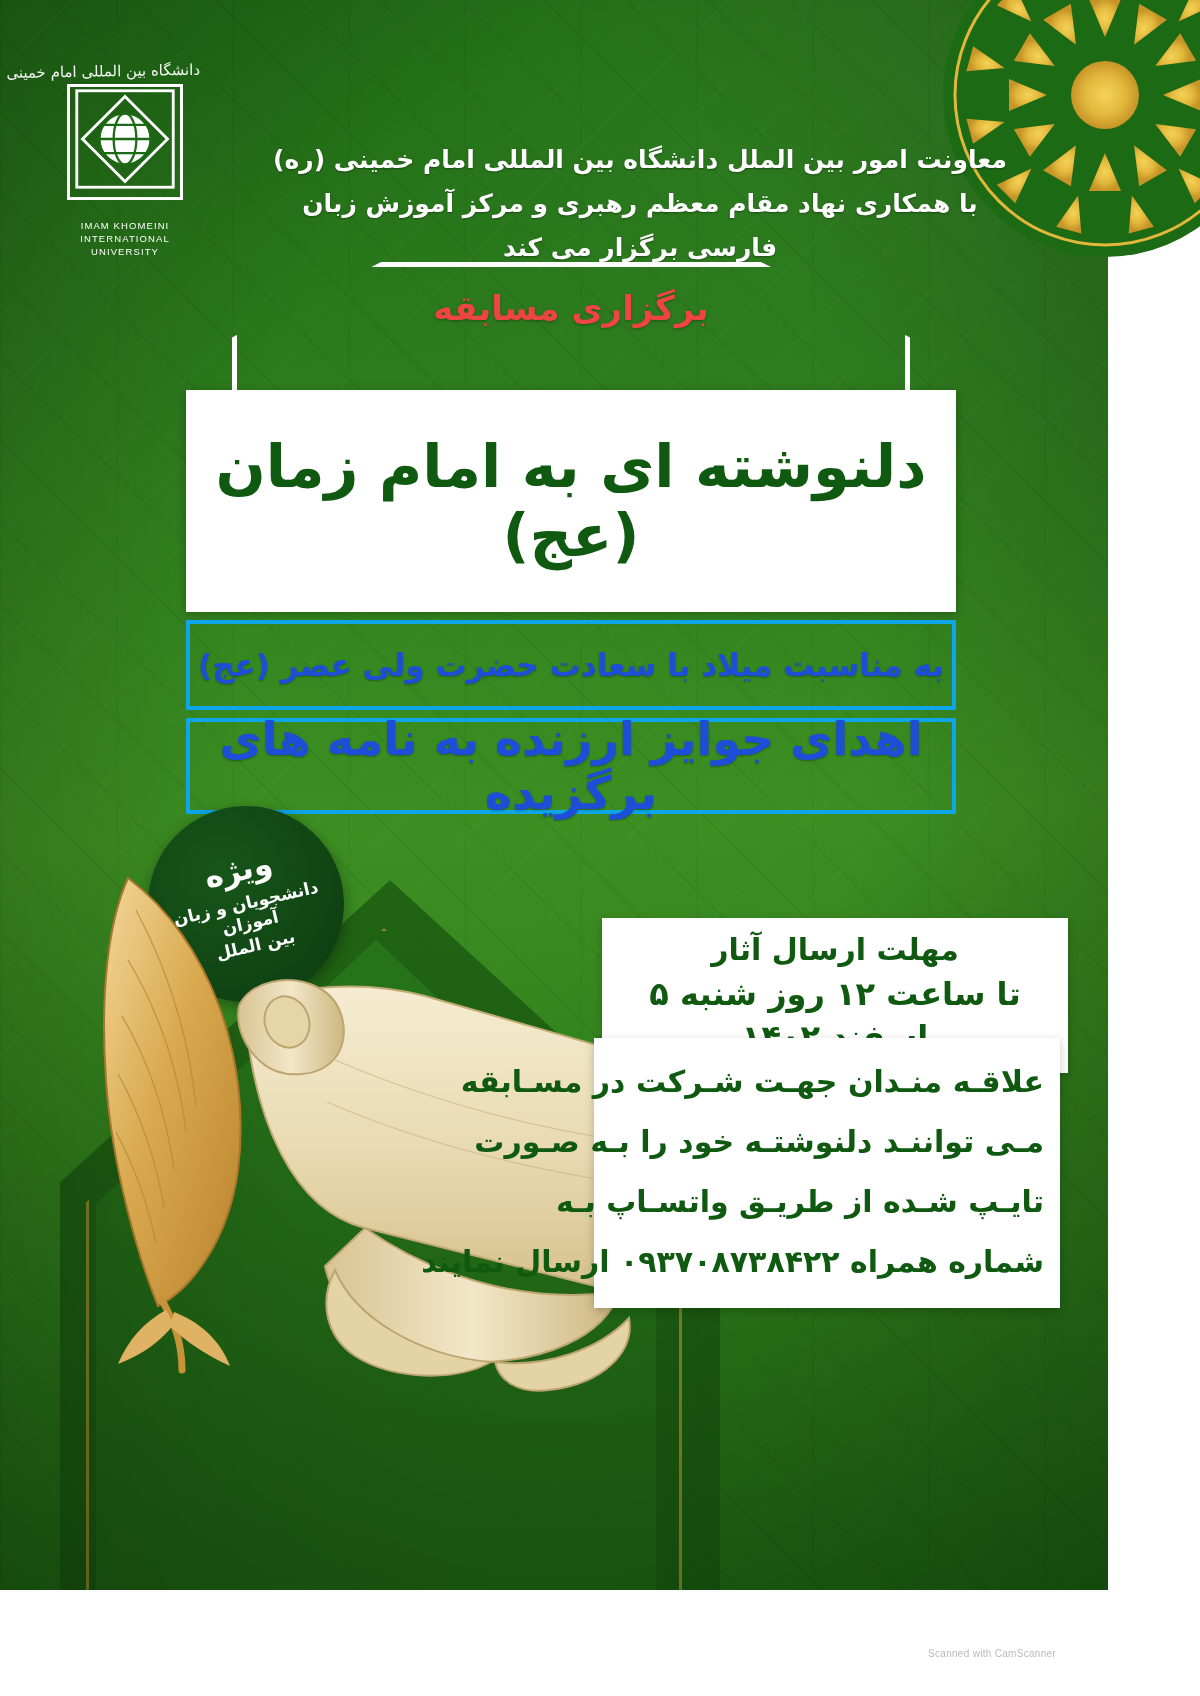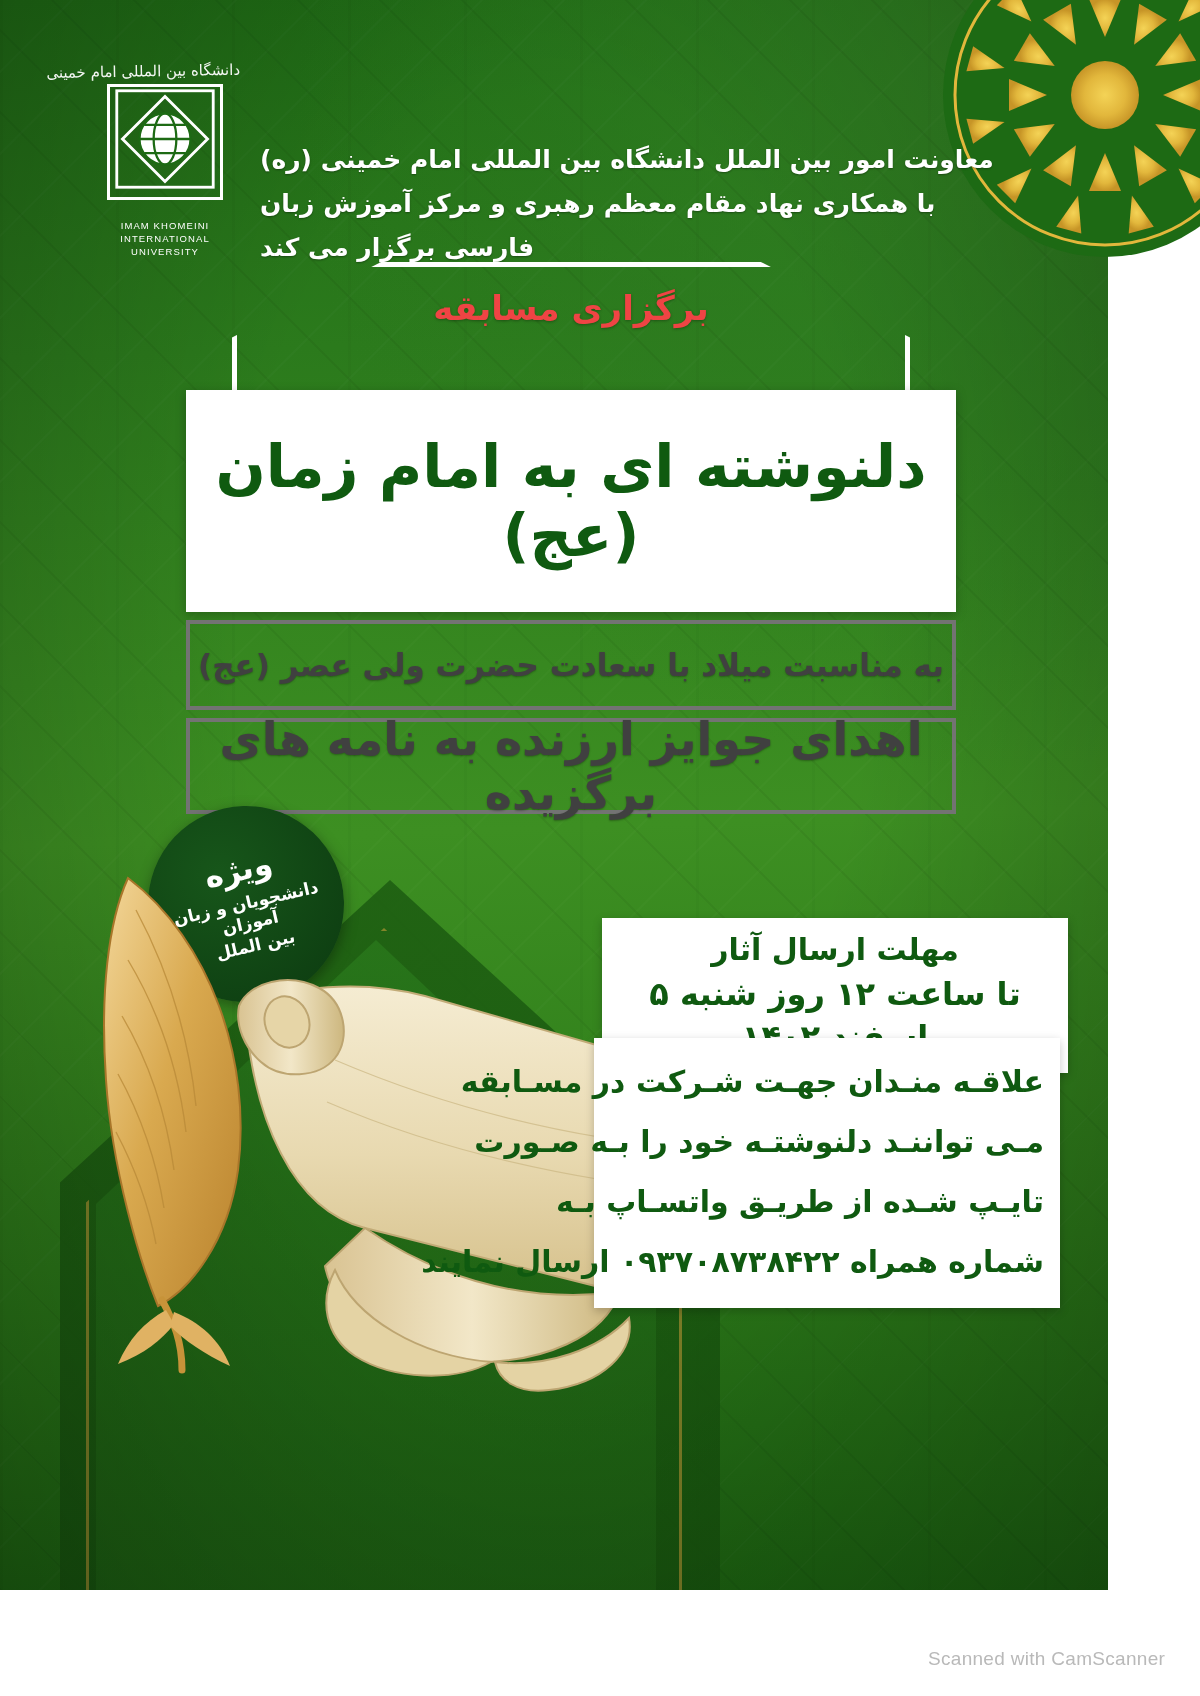--- a/index.html
+++ b/index.html
@@ -78,21 +78,21 @@
   .mandala {
     position: absolute;
     right: -70px;
     top: -70px;
     width: 330px;
     height: 330px;
   }
   
   .logo-block {
     position: absolute;
-    right: 960px;
+    right: 1000px;
     top: 62px;
     width: 150px;
     text-align: center;
     color: #ffffff;
   }
   .logo-script {
     font-size: 15px;
     letter-spacing: .5px;
     opacity: .95;
     margin-bottom: 4px;
@@ -114,21 +114,21 @@
     margin-top: 20px;
     font-family: "Liberation Sans", sans-serif;
     direction: ltr;
   }
   
   .org-lines {
     position: absolute;
     right: 180px;
     top: 138px;
     width: 760px;
-    text-align: left;
+    text-align: center;
     color: #ffffff;
     font-weight: bold;
     font-size: 25px;
     line-height: 1.75;
     text-shadow: 0 1px 2px rgba(0,0,0,.35);
   }
   
   .panel-wrap {
     position: absolute;
     left: 186px;
@@ -173,23 +173,23 @@
     font-weight: bold;
     font-size: 59px;
     letter-spacing: -1px;
     padding: 0 0;
     text-align: center;
   }
   .panel-sub {
     position: absolute;
     left: 0;
     width: 770px;
-    border: 4px solid #737373;
+    border: 4px solid #0ea5e9;
     box-sizing: border-box;
-    color: #404040;
+    color: #1d4ed8;
     font-weight: bold;
     text-align: center;
     display: flex;
     align-items: center;
     justify-content: center;
     text-shadow: 0 1px 2px rgba(0,0,0,.3);
   }
   .panel-sub.s1 { top: 358px; height: 90px; font-size: 31px; }
   .panel-sub.s2 { top: 456px; height: 96px; font-size: 46px; }
 
@@ -267,21 +267,21 @@
     box-shadow: 0 3px 9px rgba(0,0,0,.22);
   }
   .info-body div { white-space: nowrap; }
 
   
   .scan-mark {
     position: absolute;
     left: 928px;
     top: 1648px;
     color: #b9b9b9;
-    font-size: 19px;
+    font-size: 10px;
     font-family: "Liberation Sans", sans-serif;
     direction: ltr;
     letter-spacing: .3px;
   }
 </style>
 </head>
 <body>
 
 <div id="poster">
 

